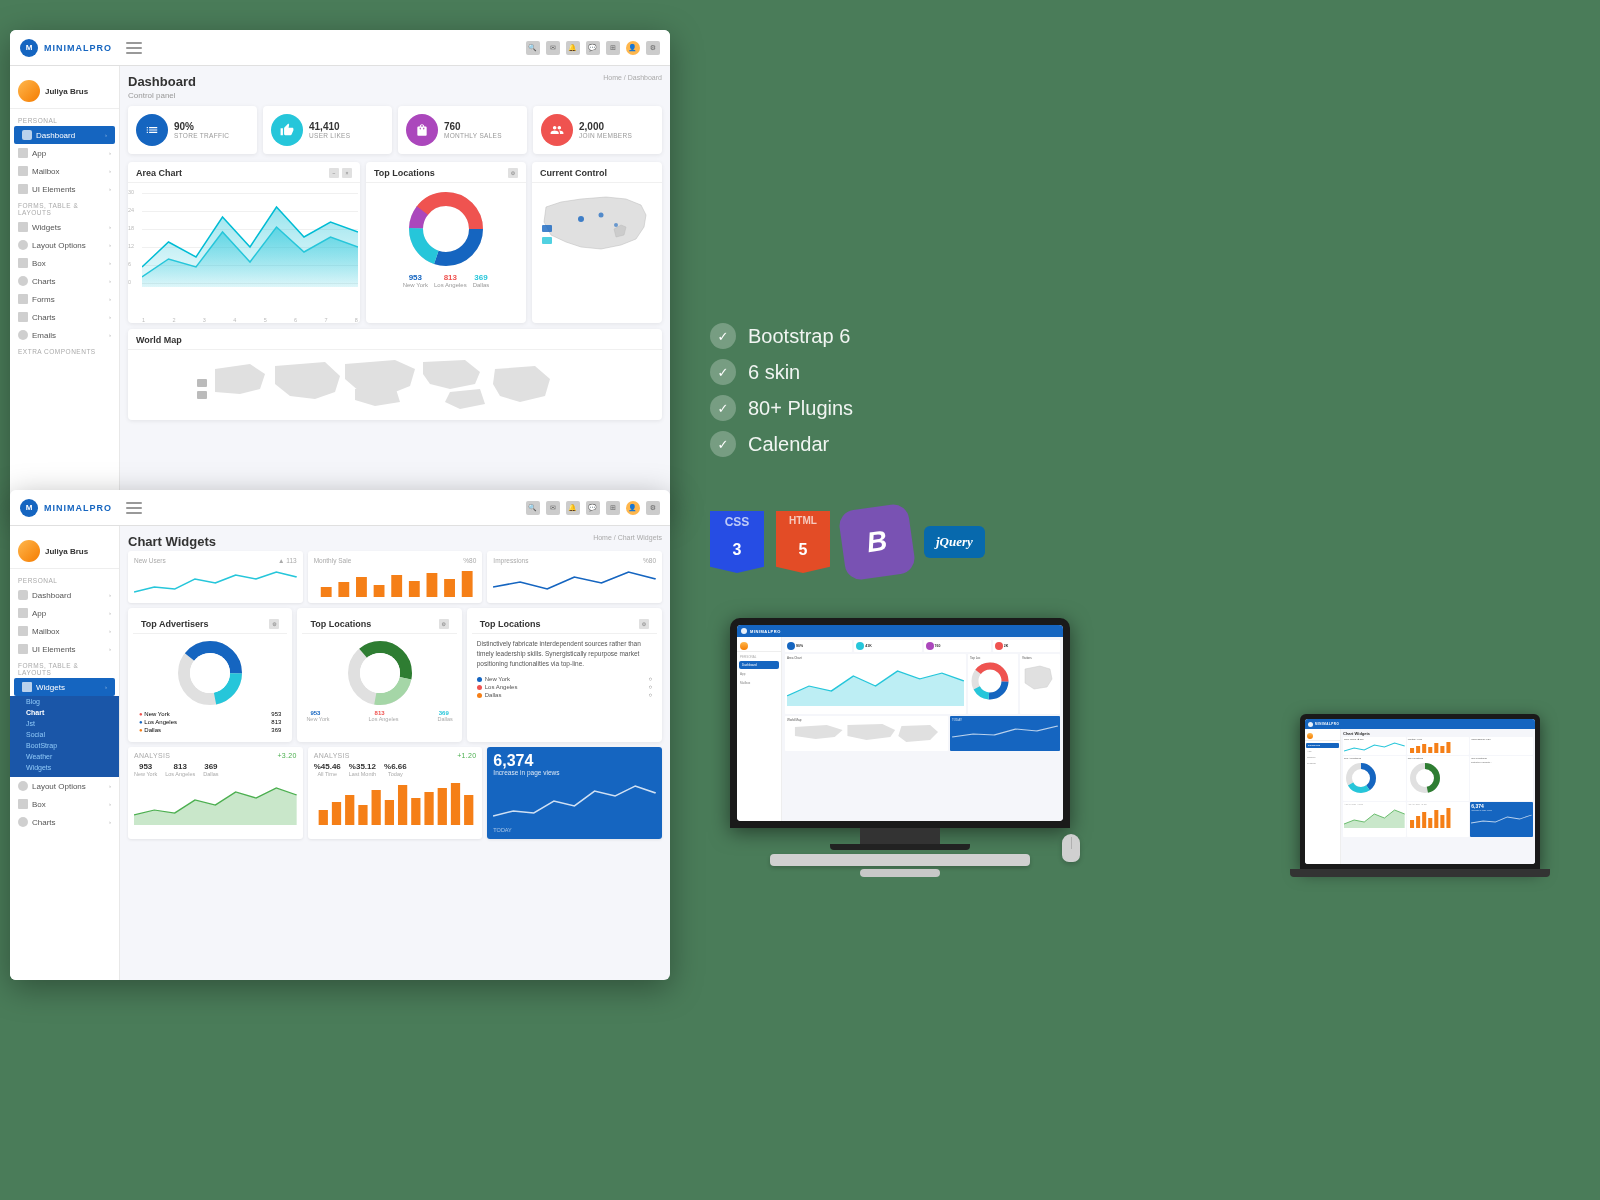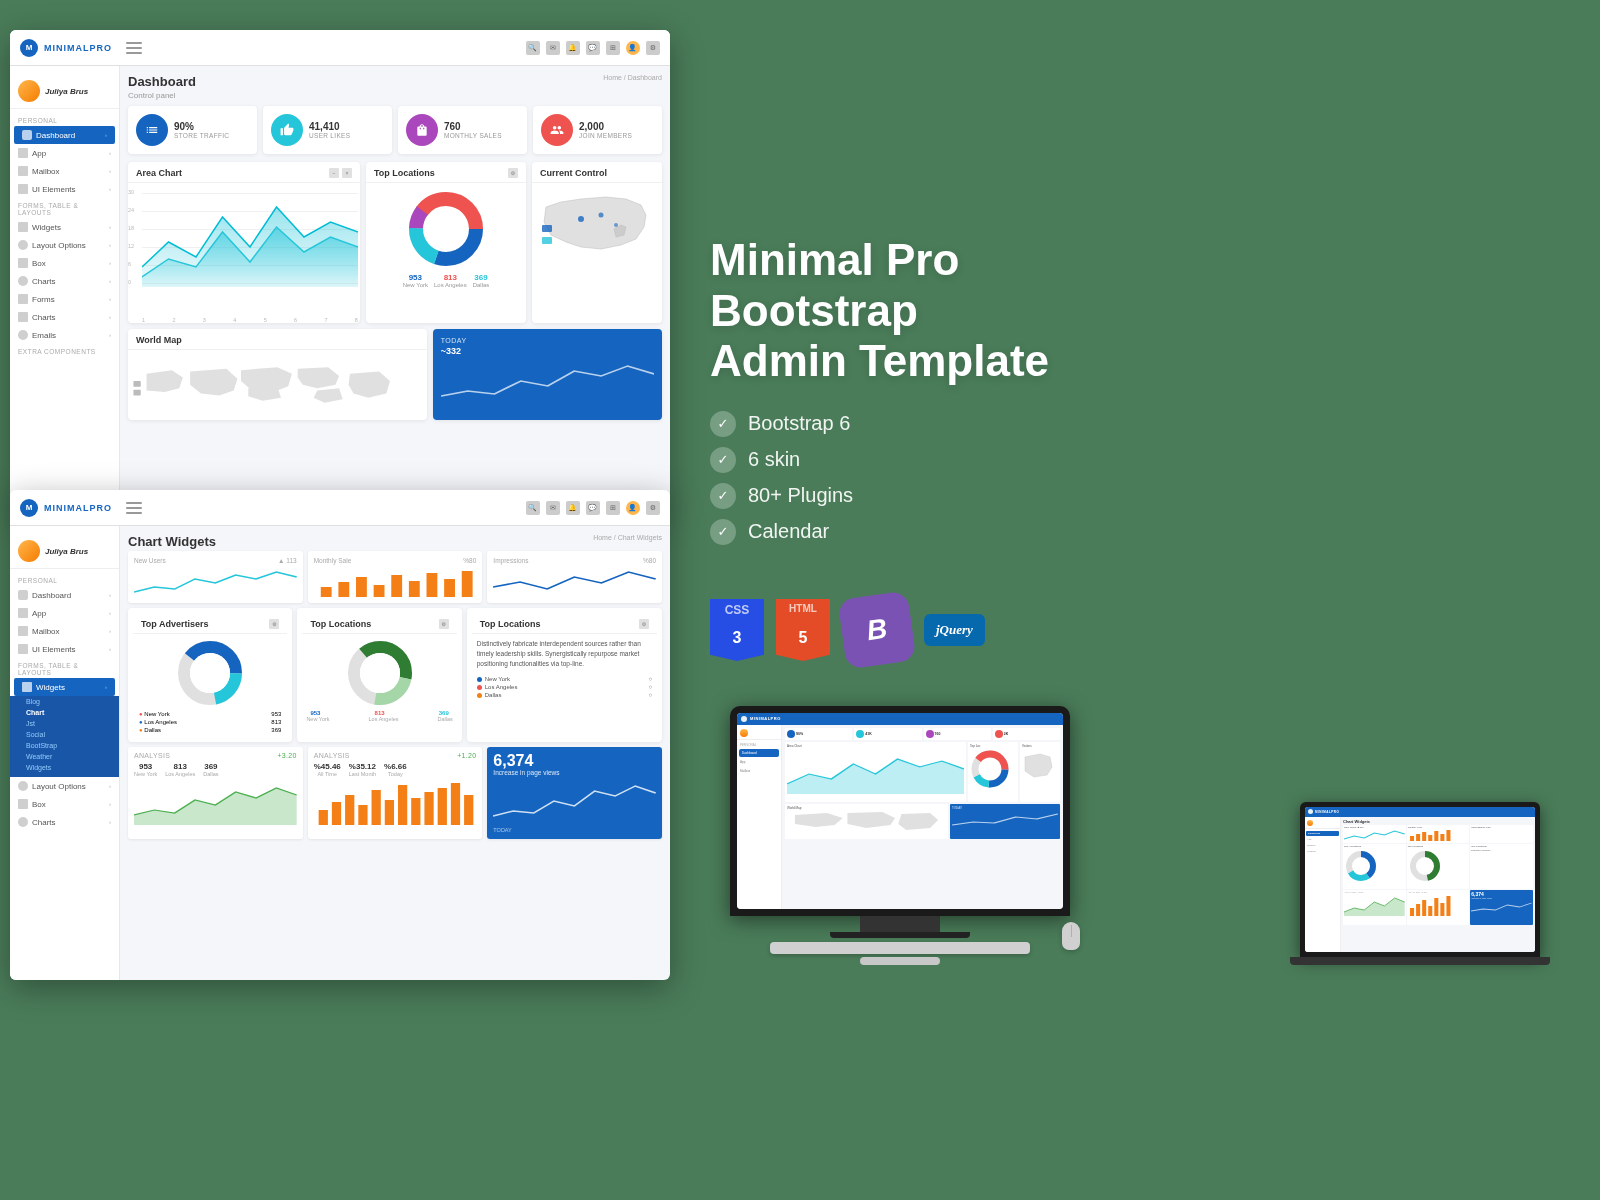--- a/index.html
+++ b/index.html
@@ -111,21 +111,20 @@
       border-right: 1px solid #e8e8e8;
       padding: 8px 0;
       overflow: hidden;
     }
     .sidebar-user {
       display: flex;
       align-items: center;
       padding: 6px 8px;
       border-bottom: 1px solid #eee;
       margin-bottom: 4px;
-      font-style: italic;
     }
     .sidebar-avatar {
       width: 22px;
       height: 22px;
       border-radius: 50%;
       background: linear-gradient(135deg, #ffb74d, #f57c00);
       margin-right: 5px;
       flex-shrink: 0;
     }
     .sidebar-username {
@@ -863,27 +862,20 @@
                 <path d="M150,10 L200,6 L220,15 L215,32 L195,40 L165,38 L150,25 Z" fill="#e0e0e0"></path>
                 <path d="M160,35 L200,32 L205,48 L180,52 L160,46 Z" fill="#e0e0e0"></path>
                 <path d="M228,8 L270,6 L285,18 L280,30 L255,35 L235,30 L228,20 Z" fill="#e0e0e0"></path>
                 <path d="M300,15 L340,12 L355,25 L350,42 L325,48 L305,42 L298,30 Z" fill="#e0e0e0"></path>
                 <path d="M255,38 L285,35 L290,50 L265,55 L250,48 Z" fill="#e0e0e0"></path>
 
                 <rect x="2" y="25" width="10" height="8" rx="1" fill="#bbb"></rect>
                 <rect x="2" y="37" width="10" height="8" rx="1" fill="#bbb"></rect>
               </svg>
             </div>
-          </div>
-          <div class="today-card">
-            <div class="today-label">TODAY</div>
-            <div class="today-value">~332</div>
-            <svg width="100%" height="50" viewBox="0 0 120 50" preserveAspectRatio="none">
-              <path d="M0,40 L15,35 L30,38 L45,25 L60,30 L75,15 L90,20 L105,10 L120,18" fill="none" stroke="rgba(255,255,255,0.7)" stroke-width="1.5"></path>
-            </svg>
           </div>
         </div>
       </div>
     </div>
   </div>
 
   <div class="screenshot-bottom">
 
     <div class="admin-topbar">
       <div style="display:flex;align-items:center;gap:6px;">
@@ -1192,25 +1184,20 @@
             </svg>
             <div style="font-size:5.5px;color:rgba(255,255,255,0.6);margin-top:2px;">TODAY</div>
           </div>
         </div>
       </div>
     </div>
   </div>
 </div>
 
 <div class="right-panel">
-  <div class="promo-title">
-    <span>Minimal Pro</span><br>
-    <span>Bootstrap</span><br>
-    <span>Admin Template</span>
-  </div>
 
   <ul class="feature-list">
     <li class="feature-item">
       <div class="check-circle">✓</div>
       <span class="feature-text">Bootstrap 6</span>
     </li>
     <li class="feature-item">
       <div class="check-circle">✓</div>
       <span class="feature-text">6 skin</span>
     </li>

